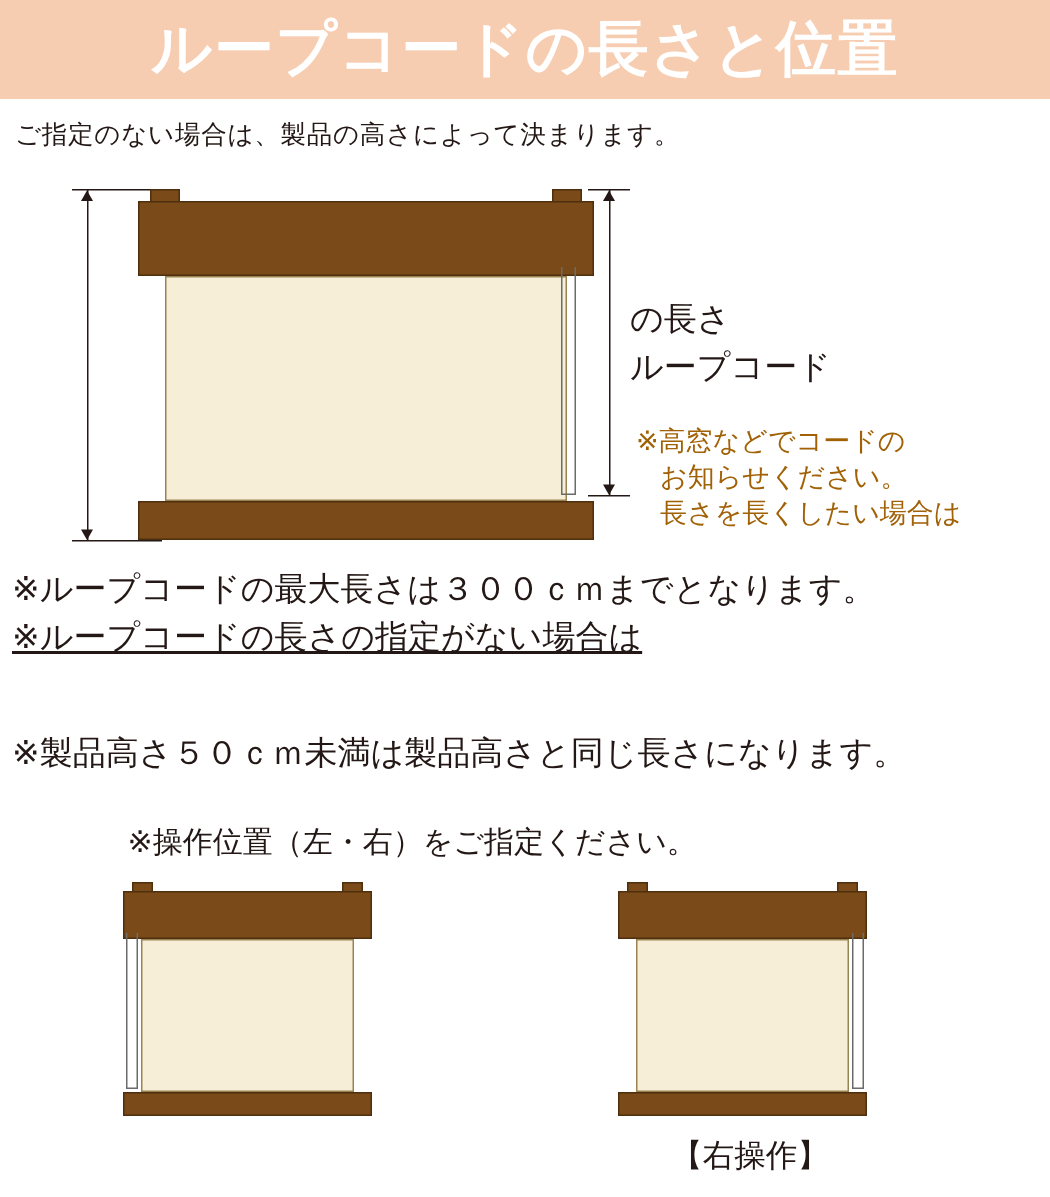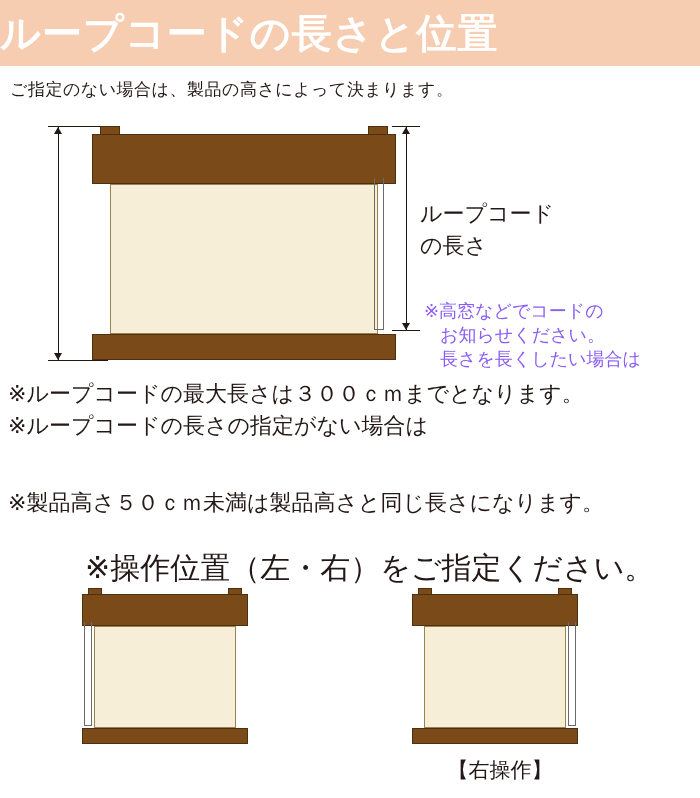--- a/index.html
+++ b/index.html
@@ -25,20 +25,21 @@
     height: 66px;
     background: #f6cdb0;
   }
   .header-title {
     position: absolute;
     left: 0;
     top: 0;
     width: 700px;
     height: 66px;
     line-height: 66px;
+    text-align: center;
     font-size: 40px;
     font-weight: bold;
     letter-spacing: 1px;
     color: #ffffff;
     white-space: nowrap;
   }
 
   
   .intro {
     position: absolute;
@@ -122,21 +123,21 @@
     line-height: 32px;
     white-space: nowrap;
   }
   .notes .indent2 { padding-left: 22px; display: block; }
 
   
   .op-title {
     position: absolute;
     left: 85px;
     top: 548px;
-    font-size: 30px;
+    font-size: 20px;
     white-space: nowrap;
   }
   .op-caption {
     position: absolute;
     font-size: 21px;
     text-align: center;
     white-space: nowrap;
   }
 </style>
 </head>
@@ -166,34 +167,34 @@
   <div class="cord-bottom" style="left:374px; top:206px; width:10px; height:6px;"></div>
 
   <div class="tick" style="left:392px; top:8px; width:28px;"></div>
   <div class="tick" style="left:392px; top:212px; width:28px;"></div>
   <div class="vline" style="left:406px; top:8px; height:204px;"></div>
   <div class="arrow-up" style="left:402px; top:9px;"></div>
   <div class="arrow-down" style="left:402px; top:205px;"></div>
 
 
   <div style="position:absolute; left:420px; top:80px; font-size:22px; line-height:32px; white-space:nowrap;">
+    <span style="display:block;">の長さ</span>
     <span style="display:block;">ループコード</span>
-    <span style="display:block;">の長さ</span>
   </div>
 
-  <div style="position:absolute; left:424px; top:165px; font-size:18px; line-height:24px; color:#8b5cf6; white-space:nowrap;margin-top:16px;">
+  <div style="position:absolute; left:424px; top:165px; font-size:18px; line-height:24px; color:#a16207; white-space:nowrap;">
     <span style="display:block;">※高窓などでコードの</span>
     <span style="display:block; padding-left:16px;">お知らせください。</span>
     <span style="display:block; padding-left:16px;">長さを長くしたい場合は</span>
   </div>
 </div>
 
 <div class="notes">
   <span style="display:block;">※ループコードの最大長さは３００ｃｍまでとなります。</span>
-  <span style="display:block;">※ループコードの長さの指定がない場合は</span>
+  <span style="display:block;text-decoration:underline;">※ループコードの長さの指定がない場合は</span>
   <span style="display:block;margin-top:45px;">※製品高さ５０ｃｍ未満は製品高さと同じ長さになります。</span>
 </div>
 
 <div class="op-title">※操作位置（左・右）をご指定ください。</div>
 
 <div style="position:absolute; left:70px; top:588px; width:200px; height:172px;">
   <div class="bracket" style="left:18px; top:0px; width:14px; height:8px;"></div>
   <div class="bracket" style="left:158px; top:0px; width:14px; height:8px;"></div>
   <div class="blind-top" style="left:12px; top:6px; width:166px; height:32px;"></div>
   <div class="blind-fabric" style="left:24px; top:38px; width:142px; height:102px;"></div>

